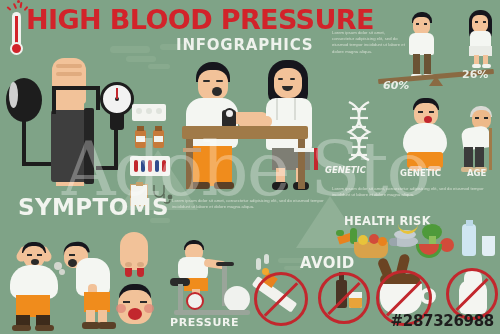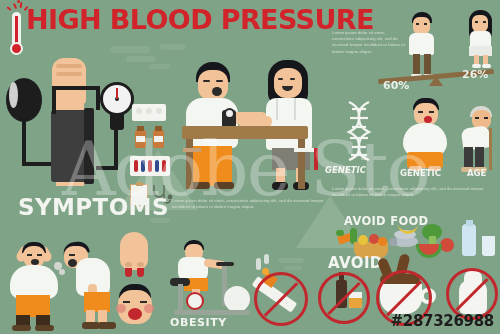--- a/index.html
+++ b/index.html
@@ -33,21 +33,21 @@
   
   .thermo-tube{position:absolute;left:12px;top:12px;width:9px;height:36px;background:#f0f2ee;border-radius:5px 5px 0 0;}
   .thermo-merc{position:absolute;left:15px;top:16px;width:3px;height:32px;background:#d2232a;}
   .thermo-bulb{position:absolute;left:10px;top:42px;width:13px;height:13px;border-radius:50%;background:#d2232a;border:2px solid #f0f2ee;box-sizing:border-box;}
   .spark{position:absolute;background:#d2232a;border-radius:1px;}
   
   .sec-h{font-weight:bold;color:#f2f4ef;font-family:"DejaVu Sans",sans-serif;}
   #h-risk{left:338px;top:6px;font-size:19px;}
   #h-symptoms{left:18px;top:194px;font-size:23px;}
   #h-exercise{left:170px;top:316px;font-size:11px;letter-spacing:.6px;}
-  #h-avoid{left:300px;top:254px;font-size:15px;margin-left:28px;}
+  #h-avoid{left:300px;top:254px;font-size:15px;}
   #h-health{left:344px;top:214px;font-size:11.5px;letter-spacing:.3px;}
   .lbl-sm{font-size:8.5px;font-weight:bold;color:#f2f4ef;font-family:"DejaVu Sans",sans-serif;}
   .pct{font-size:11px;font-weight:bold;color:#e9efe7;font-family:"DejaVu Sans",sans-serif;}
   
   #wm{
     left:62px;top:126px;font-size:74px;color:rgba(255,255,255,.30);
     font-family:"DejaVu Serif",serif;letter-spacing:-2px;pointer-events:none;
     white-space:nowrap;
   }
   #stockid{
@@ -92,20 +92,21 @@
     <div class="spark" style="left:20px;top:2px;width:2px;height:6px;transform:rotate(10deg);"></div>
     <div class="spark" style="left:8px;top:6px;width:2px;height:5px;transform:rotate(-50deg);"></div>
     <div class="spark" style="left:25px;top:6px;width:2px;height:5px;transform:rotate(40deg);"></div>
     <div class="spark rnd" style="left:17px;top:0px;width:3px;height:3px;"></div>
     <div class="thermo-tube"></div>
     <div class="thermo-merc"></div>
     <div class="thermo-bulb"></div>
   </div>
 
   <div class="abs ttl" id="title">HIGH BLOOD PRESSURE</div>
+  <div class="abs ttl" id="subtitle">INFOGRAPHICS</div>
 
   <div class="abs" style="left:0;top:58px;width:150px;height:140px;">
 
     <div class="abs rnd" style="left:6px;top:20px;width:36px;height:44px;background:#1d1d1d;"></div>
     <div class="abs rnd" style="left:9px;top:24px;width:9px;height:26px;background:#efefef;opacity:.85;"></div>
     <div class="abs" style="left:22px;top:62px;width:4px;height:46px;background:#1d1d1d;"></div>
     <div class="abs" style="left:22px;top:104px;width:40px;height:4px;background:#1d1d1d;border-radius:0 0 0 4px;"></div>
 
     <div class="abs skin" style="left:52px;top:0px;width:34px;height:46px;border-radius:12px 12px 4px 4px;"></div>
     <div class="abs" style="left:56px;top:6px;width:26px;height:4px;background:#e0ab7f;border-radius:2px;"></div>
@@ -217,21 +218,21 @@
     <div class="abs shirt" style="left:6px;top:21px;width:21px;height:17px;border-radius:5px 5px 0 0;"></div>
     <div class="abs" style="left:5px;top:36px;width:23px;height:10px;background:#e9ebe6;"></div>
     <div class="abs skin" style="left:10px;top:45px;width:5px;height:11px;"></div>
     <div class="abs skin" style="left:19px;top:45px;width:5px;height:11px;"></div>
     <div class="abs" style="left:8px;top:54px;width:9px;height:4px;background:#f2f4ef;border-radius:2px;"></div>
     <div class="abs" style="left:18px;top:54px;width:9px;height:4px;background:#f2f4ef;border-radius:2px;"></div>
   </div>
 
   <div class="plank" style="left:378px;top:74px;width:116px;height:5px;transform:rotate(-5deg);"></div>
   <div class="fulcrum" style="left:429px;top:76px;"></div>
-  <div class="abs pct" style="left:383px;top:79px;">60%</div>
+  <div class="abs pct" style="left:383px;top:79px;font-style:italic;">60%</div>
   <div class="abs pct" style="left:462px;top:68px;">26%</div>
 
   <svg class="abs dna" style="left:342px;top:100px;" width="34" height="62" viewBox="0 0 34 62">
     <path d="M7 2 C27 12, 7 22, 27 32 C7 42, 27 52, 7 60" stroke="#f2f4ef" stroke-width="2.4" fill="none"></path>
     <path d="M27 2 C7 12, 27 22, 7 32 C27 42, 7 52, 27 60" stroke="#f2f4ef" stroke-width="2.4" fill="none"></path>
     <line x1="10" y1="9" x2="24" y2="9"></line>
       <line x1="8" y1="18" x2="26" y2="18"></line>
     <line x1="10" y1="27" x2="24" y2="27"></line>
       <line x1="8" y1="38" x2="26" y2="38"></line>
     <line x1="10" y1="47" x2="24" y2="47"></line>
@@ -261,21 +262,21 @@
     <div class="abs" style="left:6px;top:41px;width:9px;height:22px;background:#3b3b3b;"></div>
     <div class="abs" style="left:17px;top:41px;width:9px;height:22px;background:#3b3b3b;"></div>
     <div class="abs" style="left:3px;top:61px;width:13px;height:5px;background:#d6b98f;border-radius:2px;"></div>
     <div class="abs" style="left:16px;top:61px;width:13px;height:5px;background:#d6b98f;border-radius:2px;"></div>
     <div class="abs" style="left:31px;top:22px;width:3px;height:42px;background:#a07a48;"></div>
   </div>
   <div class="abs lbl-sm" style="left:467px;top:168px;">AGE</div>
 
   <div class="abs lorem" style="left:332px;top:186px;width:164px;">Lorem ipsum dolor sit amet, consectetur adipisicing elit, sed do eiusmod tempor incididunt ut labore et dolore magna aliqua.</div>
 
-  <div class="abs sec-h ttl" id="h-health">AVOID FOOD</div>
+  <div class="abs sec-h ttl" id="h-health">HEALTH RISK</div>
   <div class="abs" style="left:336px;top:222px;width:164px;height:40px;">
 
     <div class="abs" style="left:2px;top:12px;width:18px;height:8px;background:#e8821e;border-radius:0 4px 4px 0;transform:rotate(-18deg);"></div>
     <div class="abs" style="left:0px;top:8px;width:8px;height:6px;background:#4e9a3a;border-radius:3px;"></div>
     <div class="abs" style="left:14px;top:6px;width:7px;height:16px;background:#4e9a3a;border-radius:4px;"></div>
 
     <div class="abs" style="left:18px;top:20px;width:34px;height:16px;background:#d9a24a;border-radius:0 0 8px 8px;"></div>
     <div class="abs rnd" style="left:22px;top:13px;width:10px;height:10px;background:#e8c33a;"></div>
     <div class="abs rnd" style="left:33px;top:12px;width:10px;height:10px;background:#d24b3a;"></div>
     <div class="abs rnd" style="left:42px;top:15px;width:9px;height:9px;background:#e8821e;"></div>
@@ -360,21 +361,21 @@
     <div class="abs pants-o" style="left:24px;top:34px;width:24px;height:13px;"></div>
     <div class="abs skin" style="left:32px;top:45px;width:8px;height:16px;"></div>
     <div class="abs" style="left:10px;top:34px;width:20px;height:8px;background:#2a2a2a;border-radius:4px;"></div>
     <div class="abs" style="left:18px;top:40px;width:5px;height:28px;background:#9aa59a;"></div>
     <div class="abs" style="left:62px;top:22px;width:5px;height:40px;background:#9aa59a;"></div>
     <div class="abs" style="left:56px;top:18px;width:18px;height:4px;background:#2a2a2a;border-radius:2px;"></div>
     <div class="abs rnd" style="left:64px;top:42px;width:26px;height:26px;background:#f0f2ee;"></div>
     <div class="abs rnd" style="left:26px;top:48px;width:18px;height:18px;background:#f0f2ee;border:2px solid #c2272d;box-sizing:border-box;"></div>
     <div class="abs" style="left:14px;top:66px;width:76px;height:5px;background:#9aa59a;border-radius:2px;"></div>
   </div>
-  <div class="abs sec-h ttl" id="h-exercise">OBESITY</div>
+  <div class="abs sec-h ttl" id="h-exercise">PRESSURE</div>
 
   <div class="abs sec-h ttl" id="h-avoid">AVOID</div>
 
   <div class="abs" style="left:254px;top:264px;width:62px;height:62px;">
     <div class="abs" style="left:4px;top:12px;width:48px;height:11px;background:#f2f2ee;border-radius:2px;transform:rotate(35deg);transform-origin:left top;"></div>
     <div class="abs" style="left:14px;top:8px;width:12px;height:11px;background:#e8821e;transform:rotate(35deg);transform-origin:left top;"></div>
     <div class="abs rnd" style="left:8px;top:4px;width:7px;height:7px;background:#f0a830;"></div>
     <div class="abs" style="left:2px;top:-6px;width:5px;height:12px;background:#e8eae6;border-radius:3px;opacity:.85;"></div>
     <div class="abs" style="left:10px;top:-10px;width:5px;height:10px;background:#e8eae6;border-radius:3px;opacity:.85;"></div>
     <div class="ban" style="left:0px;top:8px;width:54px;height:54px;"></div>

